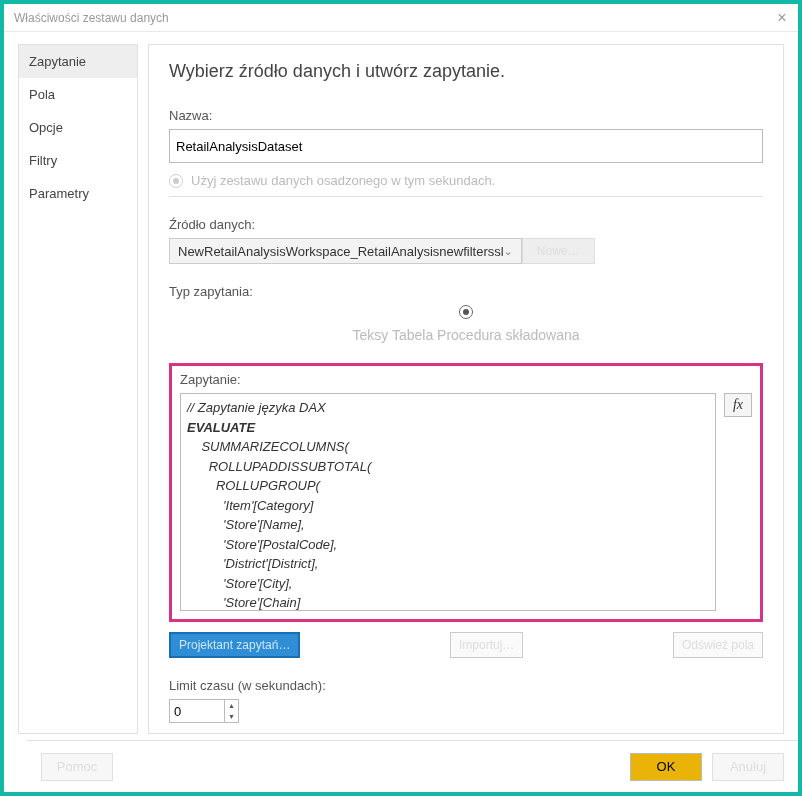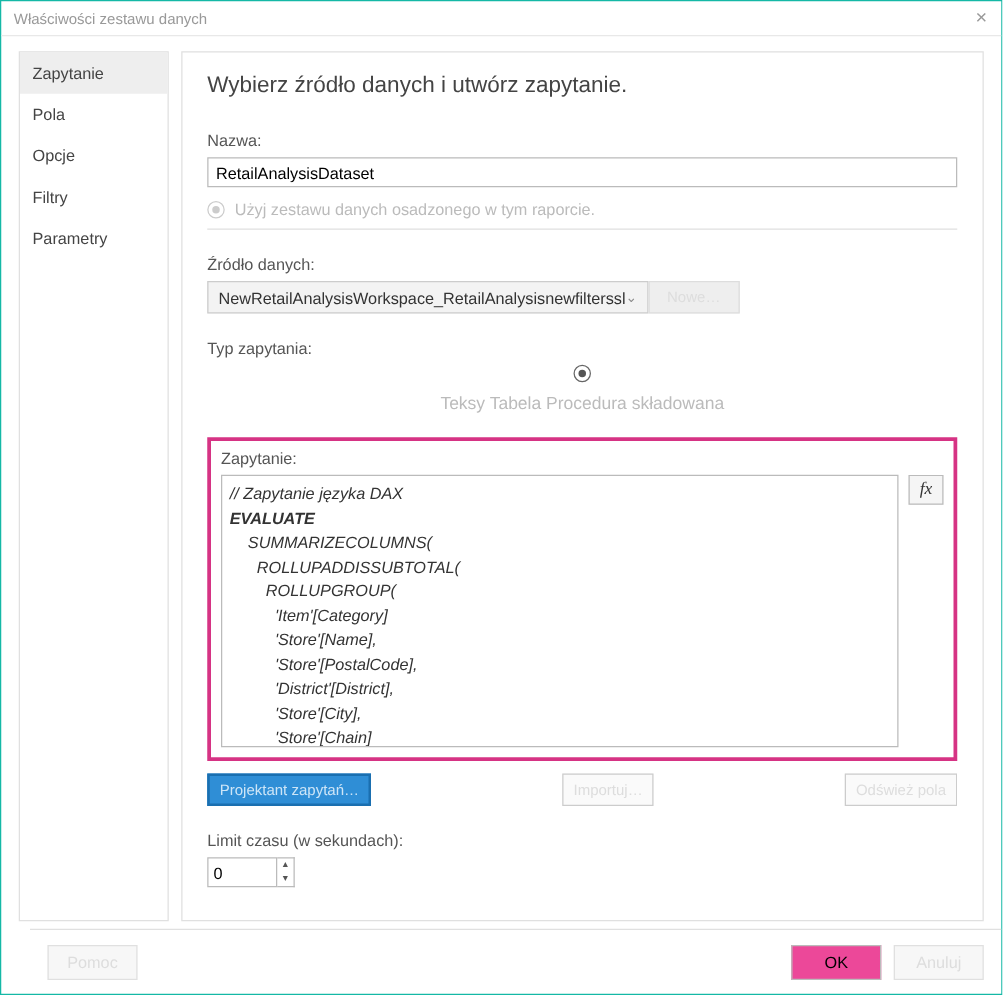--- a/index.html
+++ b/index.html
@@ -1,28 +1,28 @@
 <!DOCTYPE html>
 <html><head>
   <meta charset="utf-8">
   <style>
     * { box-sizing: border-box; margin: 0; padding: 0; }
     body { font-family: "Segoe UI", Arial, sans-serif; font-size: 13px; color: #333; background: #fff; }
-    .dialog { width: 802px; height: 796px; border: 1px solid #14b8a6; position: relative; display: flex; flex-direction: column; }
+    .dialog { width: 802px; height: 796px; border: 4px solid #14b8a6; position: relative; display: flex; flex-direction: column; }
     .titlebar { height: 28px; display: flex; align-items: center; justify-content: space-between; padding: 0 6px 0 10px; border-bottom: 1px solid #e8e8e8; }
     .titlebar-title { color: #999; font-size: 12px; }
     .close-x { color: #999; font-size: 16px; cursor: pointer; width: 20px; text-align: center; }
     .body { flex: 1; display: flex; padding: 12px 14px 6px 14px; gap: 10px; overflow: hidden; }
     .sidebar { width: 120px; border: 1px solid #e0e0e0; background: #fff; }
     .sidebar-item { padding: 9px 10px; font-size: 13px; color: #444; cursor: pointer; }
     .sidebar-item.active { background: #eee; }
     .content-wrap { flex: 1; border: 1px solid #e0e0e0; padding: 16px 20px 12px 20px; overflow-y: auto; }
     .heading { font-size: 18px; font-weight: 300; color: #444; margin-bottom: 26px; }
     .label { font-size: 13px; color: #555; margin-bottom: 6px; }
-    .text-input { width: 100%; border: 1px solid #bbb; padding: 4px 6px; font-size: 13px; height: 24px; }
+    .text-input { width: 100%; border: 1px solid #bbb; padding: 4px 6px; font-size: 13px; height: 34px; }
     .radio-row { display: flex; align-items: center; gap: 8px; margin: 10px 0 8px 0; }
     .radio-disabled { color: #bbb; font-size: 13px; }
     .radio-circle-outer { width: 14px; height: 14px; border: 1px solid #ccc; border-radius: 50%; display: inline-flex; align-items: center; justify-content: center; }
     .radio-circle-inner { width: 6px; height: 6px; background: #ccc; border-radius: 50%; }
     .divider { border: none; border-top: 1px solid #e0e0e0; margin: 6px 0 20px 0; }
     .section { margin-bottom: 20px; }
     .datasource-row { display: flex; align-items: center; }
     .select { flex: 0 0 320px; background: #f3f3f3; border: 1px solid #ccc; display: flex; align-items: center; justify-content: space-between; padding: 0 8px; height: 26px; font-size: 13px; color: #333; cursor: pointer; }
     .chev { color: #888; font-size: 11px; }
     .btn-disabled { background: #eee; border: 1px solid #ddd; color: #ddd; font-size: 12px; padding: 0 14px; display: flex; align-items: center; height: 26px; }
@@ -37,21 +37,21 @@
     .query-buttons-row { display: flex; justify-content: space-between; gap: 0; margin-top: 10px; }
     .q-btn { border: 1px solid #ccc; padding: 4px 8px; font-size: 12px; background: #fafafa; cursor: pointer; }
     .q-btn.primary { background: #2f8ed6; border: 2px solid #1a6fb0; color: #cde5f7; }
     .q-btn.dimmed { color: #ddd; }
     .timeout-input { width: 56px; height: 24px; border: 1px solid #bbb; padding: 2px 4px; font-size: 13px; }
     .spinner-wrap { display: inline-flex; align-items: stretch; }
     .spinner-arrows { display: flex; flex-direction: column; border: 1px solid #bbb; border-left: none; width: 14px; }
     .spinner-arrows span { flex: 1; font-size: 7px; line-height: 1; text-align: center; color: #555; cursor: pointer; display:flex; align-items:center; justify-content:center;}
     .footer { height: 52px; border-top: 1px solid #e0e0e0; display: flex; align-items: center; justify-content: space-between; padding: 0 14px; margin-left: 23px; }
     .footer-left, .footer-right { display: flex; gap: 10px; }
-    .footer-btn { min-width: 72px; height: 28px; border: 1px solid #bbb; background: #ec4899; font-size: 13px; cursor: pointer; }
+    .footer-btn { min-width: 72px; height: 28px; border: 1px solid #bbb; background: #eab308; font-size: 13px; cursor: pointer; }
     .footer-btn.disabled { color: #ddd; border-color: #e0e0e0; background: #f7f7f7; }
     .query-textarea strong { font-weight: 600; margin-top: 23px; }
   </style>
 </head>
 <body>
 
 <div class="dialog">
 
   <div class="titlebar">
     <span class="titlebar-title">Właściwości zestawu danych</span>
@@ -72,21 +72,21 @@
 
       <div class="heading">Wybierz źródło danych i utwórz zapytanie.</div>
 
       <div class="section">
         <div class="label">Nazwa:</div>
         <input class="text-input" type="text" value="RetailAnalysisDataset" style="">
         <div class="radio-row">
           <span class="radio-circle-outer">
               <span class="radio-circle-inner"></span>
             </span>
-          <span class="radio-disabled">Użyj zestawu danych osadzonego w tym raporcie.</span>
+          <span class="radio-disabled">Użyj zestawu danych osadzonego w tym sekundach.</span>
         </div>
         <hr class="divider">
       </div>
 
       <div class="section">
         <div class="label">Źródło danych:</div>
         <div class="datasource-row">
           <div class="select">
             <span>NewRetailAnalysisWorkspace_RetailAnalysisnewfilterssl</span>
             <span class="chev">⌄</span>

